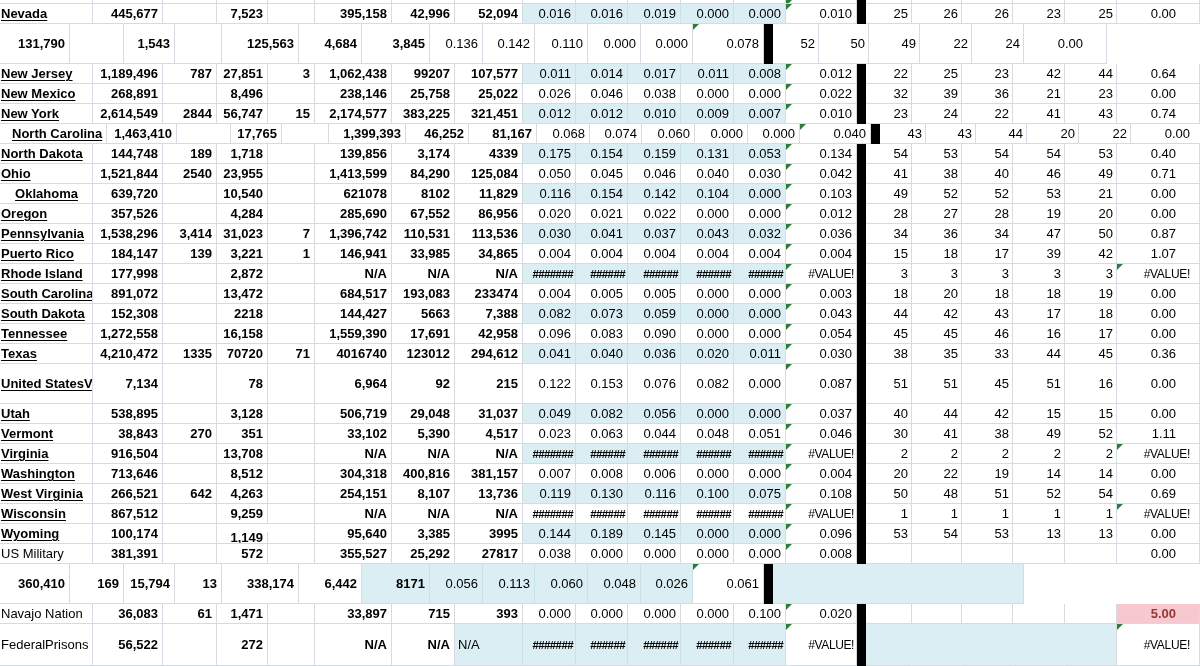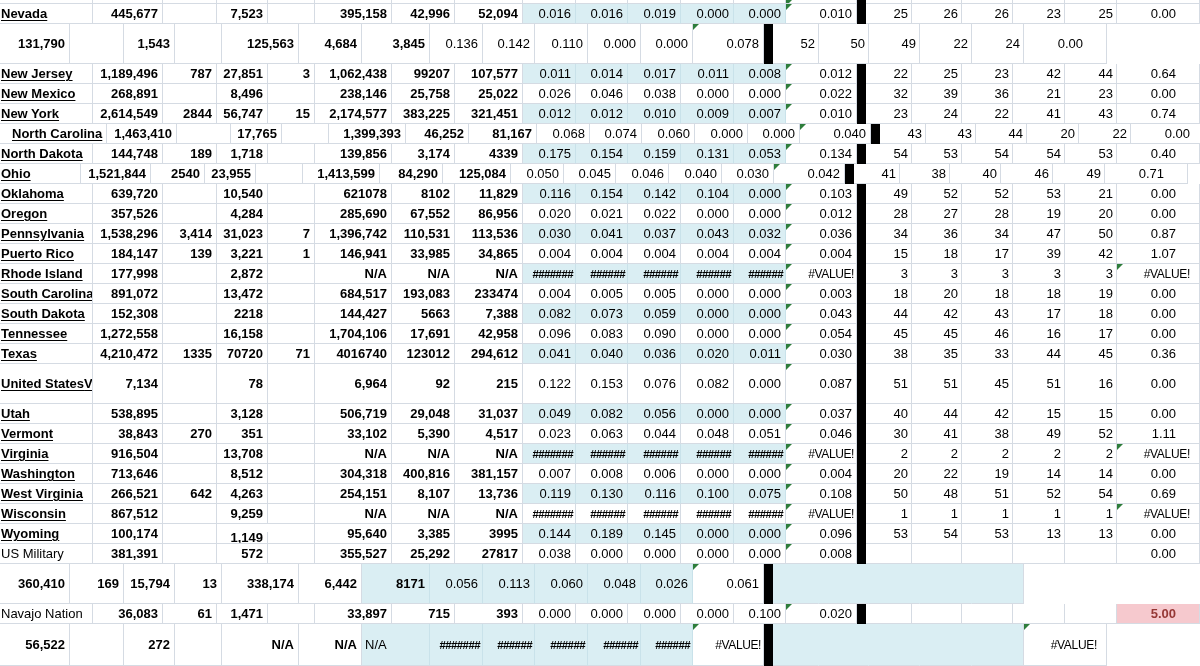--- a/index.html
+++ b/index.html
@@ -231,21 +231,21 @@
       <div class="cell c-avg" style="width: 71px;"><span class="tri"></span>0.134</div>
       <div class="cell c-bar" style="width: 9px;"></div>
       <div class="cell c-rank" style="width: 46px;">54</div>
       <div class="cell c-rank" style="width: 50px;">53</div>
       <div class="cell c-rank" style="width: 51px;">54</div>
       <div class="cell c-rank" style="width: 52px;">54</div>
       <div class="cell c-rank" style="width: 52px;">53</div>
       <div class="cell c-fin" style="width: 83px;">0.40</div>
     </div>
     <div class="row" style="height: 20px;">
-      <div class="cell c-label state" style="width: 81px;">
+      <div class="cell c-label state" style="width: 93px;">
         <span class="ln">Ohio</span>
       </div>
       <div class="cell c-num" style="width: 70px;">1,521,844</div>
       <div class="cell c-num" style="width: 54px;">2540</div>
       <div class="cell c-num" style="width: 51px;">23,955</div>
       <div class="cell c-num" style="width: 47px;"></div>
       <div class="cell c-num" style="width: 77px;">1,413,599</div>
       <div class="cell c-num" style="width: 63px;">84,290</div>
       <div class="cell c-num" style="width: 68px;">125,084</div>
       <div class="cell c-ratio" style="width: 53px;">0.050</div>
@@ -256,21 +256,21 @@
       <div class="cell c-avg" style="width: 71px;"><span class="tri"></span>0.042</div>
       <div class="cell c-bar" style="width: 9px;"></div>
       <div class="cell c-rank" style="width: 46px;">41</div>
       <div class="cell c-rank" style="width: 50px;">38</div>
       <div class="cell c-rank" style="width: 51px;">40</div>
       <div class="cell c-rank" style="width: 52px;">46</div>
       <div class="cell c-rank" style="width: 52px;">49</div>
       <div class="cell c-fin" style="width: 83px;">0.71</div>
     </div>
     <div class="row" style="height: 20px;">
-      <div class="cell c-label state" style="width: 93px;">
+      <div class="cell c-label state" style="width: 93px; justify-content: center;">
         <span class="ln">Oklahoma</span>
       </div>
       <div class="cell c-num" style="width: 70px;">639,720</div>
       <div class="cell c-num" style="width: 54px;"></div>
       <div class="cell c-num" style="width: 51px;">10,540</div>
       <div class="cell c-num" style="width: 47px;"></div>
       <div class="cell c-num" style="width: 77px;">621078</div>
       <div class="cell c-num" style="width: 63px;">8102</div>
       <div class="cell c-num" style="width: 68px;">11,829</div>
       <div class="cell c-ratio shaded" style="width: 53px;">0.116</div>
@@ -438,21 +438,21 @@
       <div class="cell c-fin" style="width: 83px;">0.00</div>
     </div>
     <div class="row" style="height: 20px;">
       <div class="cell c-label state" style="width: 93px;">
         <span class="ln">Tennessee</span>
       </div>
       <div class="cell c-num" style="width: 70px;">1,272,558</div>
       <div class="cell c-num" style="width: 54px;"></div>
       <div class="cell c-num" style="width: 51px;">16,158</div>
       <div class="cell c-num" style="width: 47px;"></div>
-      <div class="cell c-num" style="width: 77px;">1,704,106</div>
+      <div class="cell c-num" style="width: 77px;">1,559,390</div>
       <div class="cell c-num" style="width: 63px;">17,691</div>
       <div class="cell c-num" style="width: 68px;">42,958</div>
       <div class="cell c-ratio" style="width: 53px;">0.096</div>
       <div class="cell c-ratio" style="width: 52px;">0.083</div>
       <div class="cell c-ratio" style="width: 53px;">0.090</div>
       <div class="cell c-ratio" style="width: 53px;">0.000</div>
       <div class="cell c-ratio" style="width: 52px;">0.000</div>
       <div class="cell c-avg" style="width: 71px;"><span class="tri"></span>0.054</div>
       <div class="cell c-bar" style="width: 9px;"></div>
       <div class="cell c-rank" style="width: 46px;">45</div>
@@ -753,20 +753,24 @@
       <div class="cell c-avg" style="width: 71px;"><span class="tri"></span>0.020</div>
       <div class="cell c-bar" style="width: 9px;"></div>
       <div class="cell c-rank" style="width: 46px;"></div>
       <div class="cell c-rank" style="width: 50px;"></div>
       <div class="cell c-rank" style="width: 51px;"></div>
       <div class="cell c-rank" style="width: 52px;"></div>
       <div class="cell c-rank" style="width: 52px;"></div>
       <div class="cell c-fin pink" style="width: 83px;">5.00</div>
     </div>
     <div class="row" style="height: 42px;">
+      <div class="cell c-label org" style="width: 93px;">
+        <span class="ln">Federal</span>
+        <span class="ln">Prisons</span>
+      </div>
       <div class="cell c-num" style="width: 70px;">56,522</div>
       <div class="cell c-num" style="width: 54px;"></div>
       <div class="cell c-num" style="width: 51px;">272</div>
       <div class="cell c-num" style="width: 47px;"></div>
       <div class="cell c-num" style="width: 77px;">N/A</div>
       <div class="cell c-num" style="width: 63px;">N/A</div>
       <div class="cell c-num shaded h-left" style="width: 68px;">N/A</div>
       <div class="cell c-ratio shaded err" style="width: 53px;">#######</div>
       <div class="cell c-ratio shaded err" style="width: 52px;">######</div>
       <div class="cell c-ratio shaded err" style="width: 53px;">######</div>

